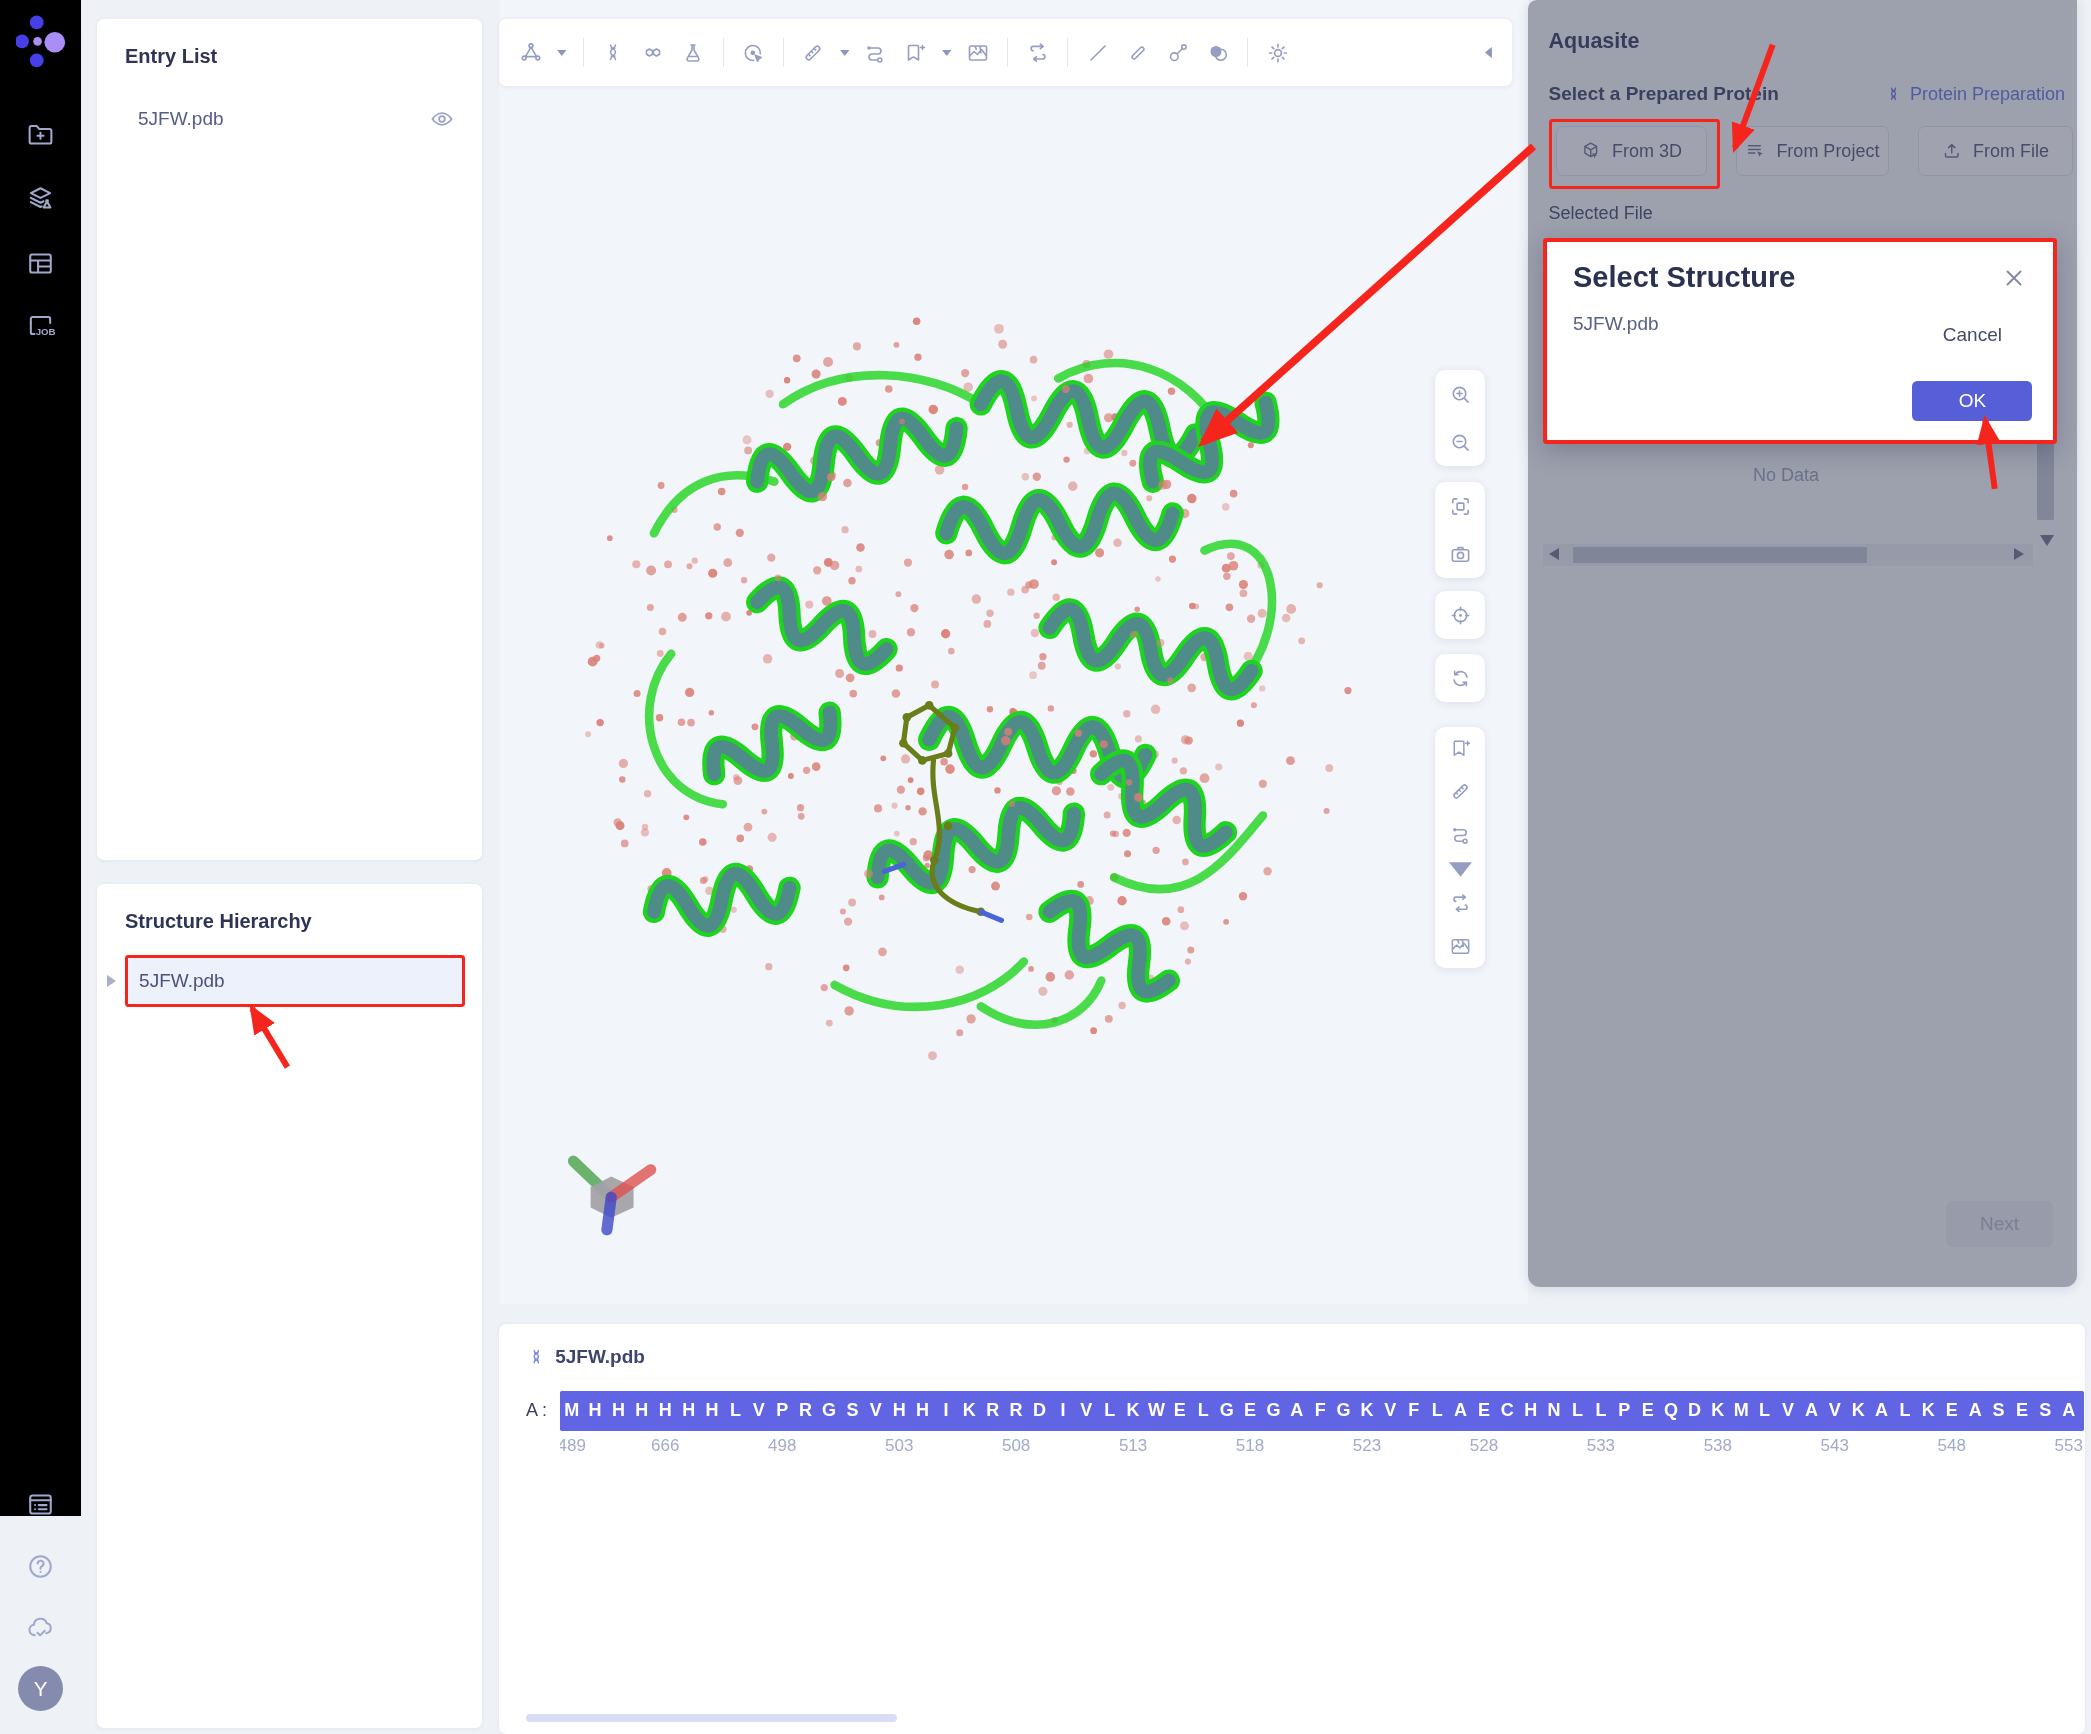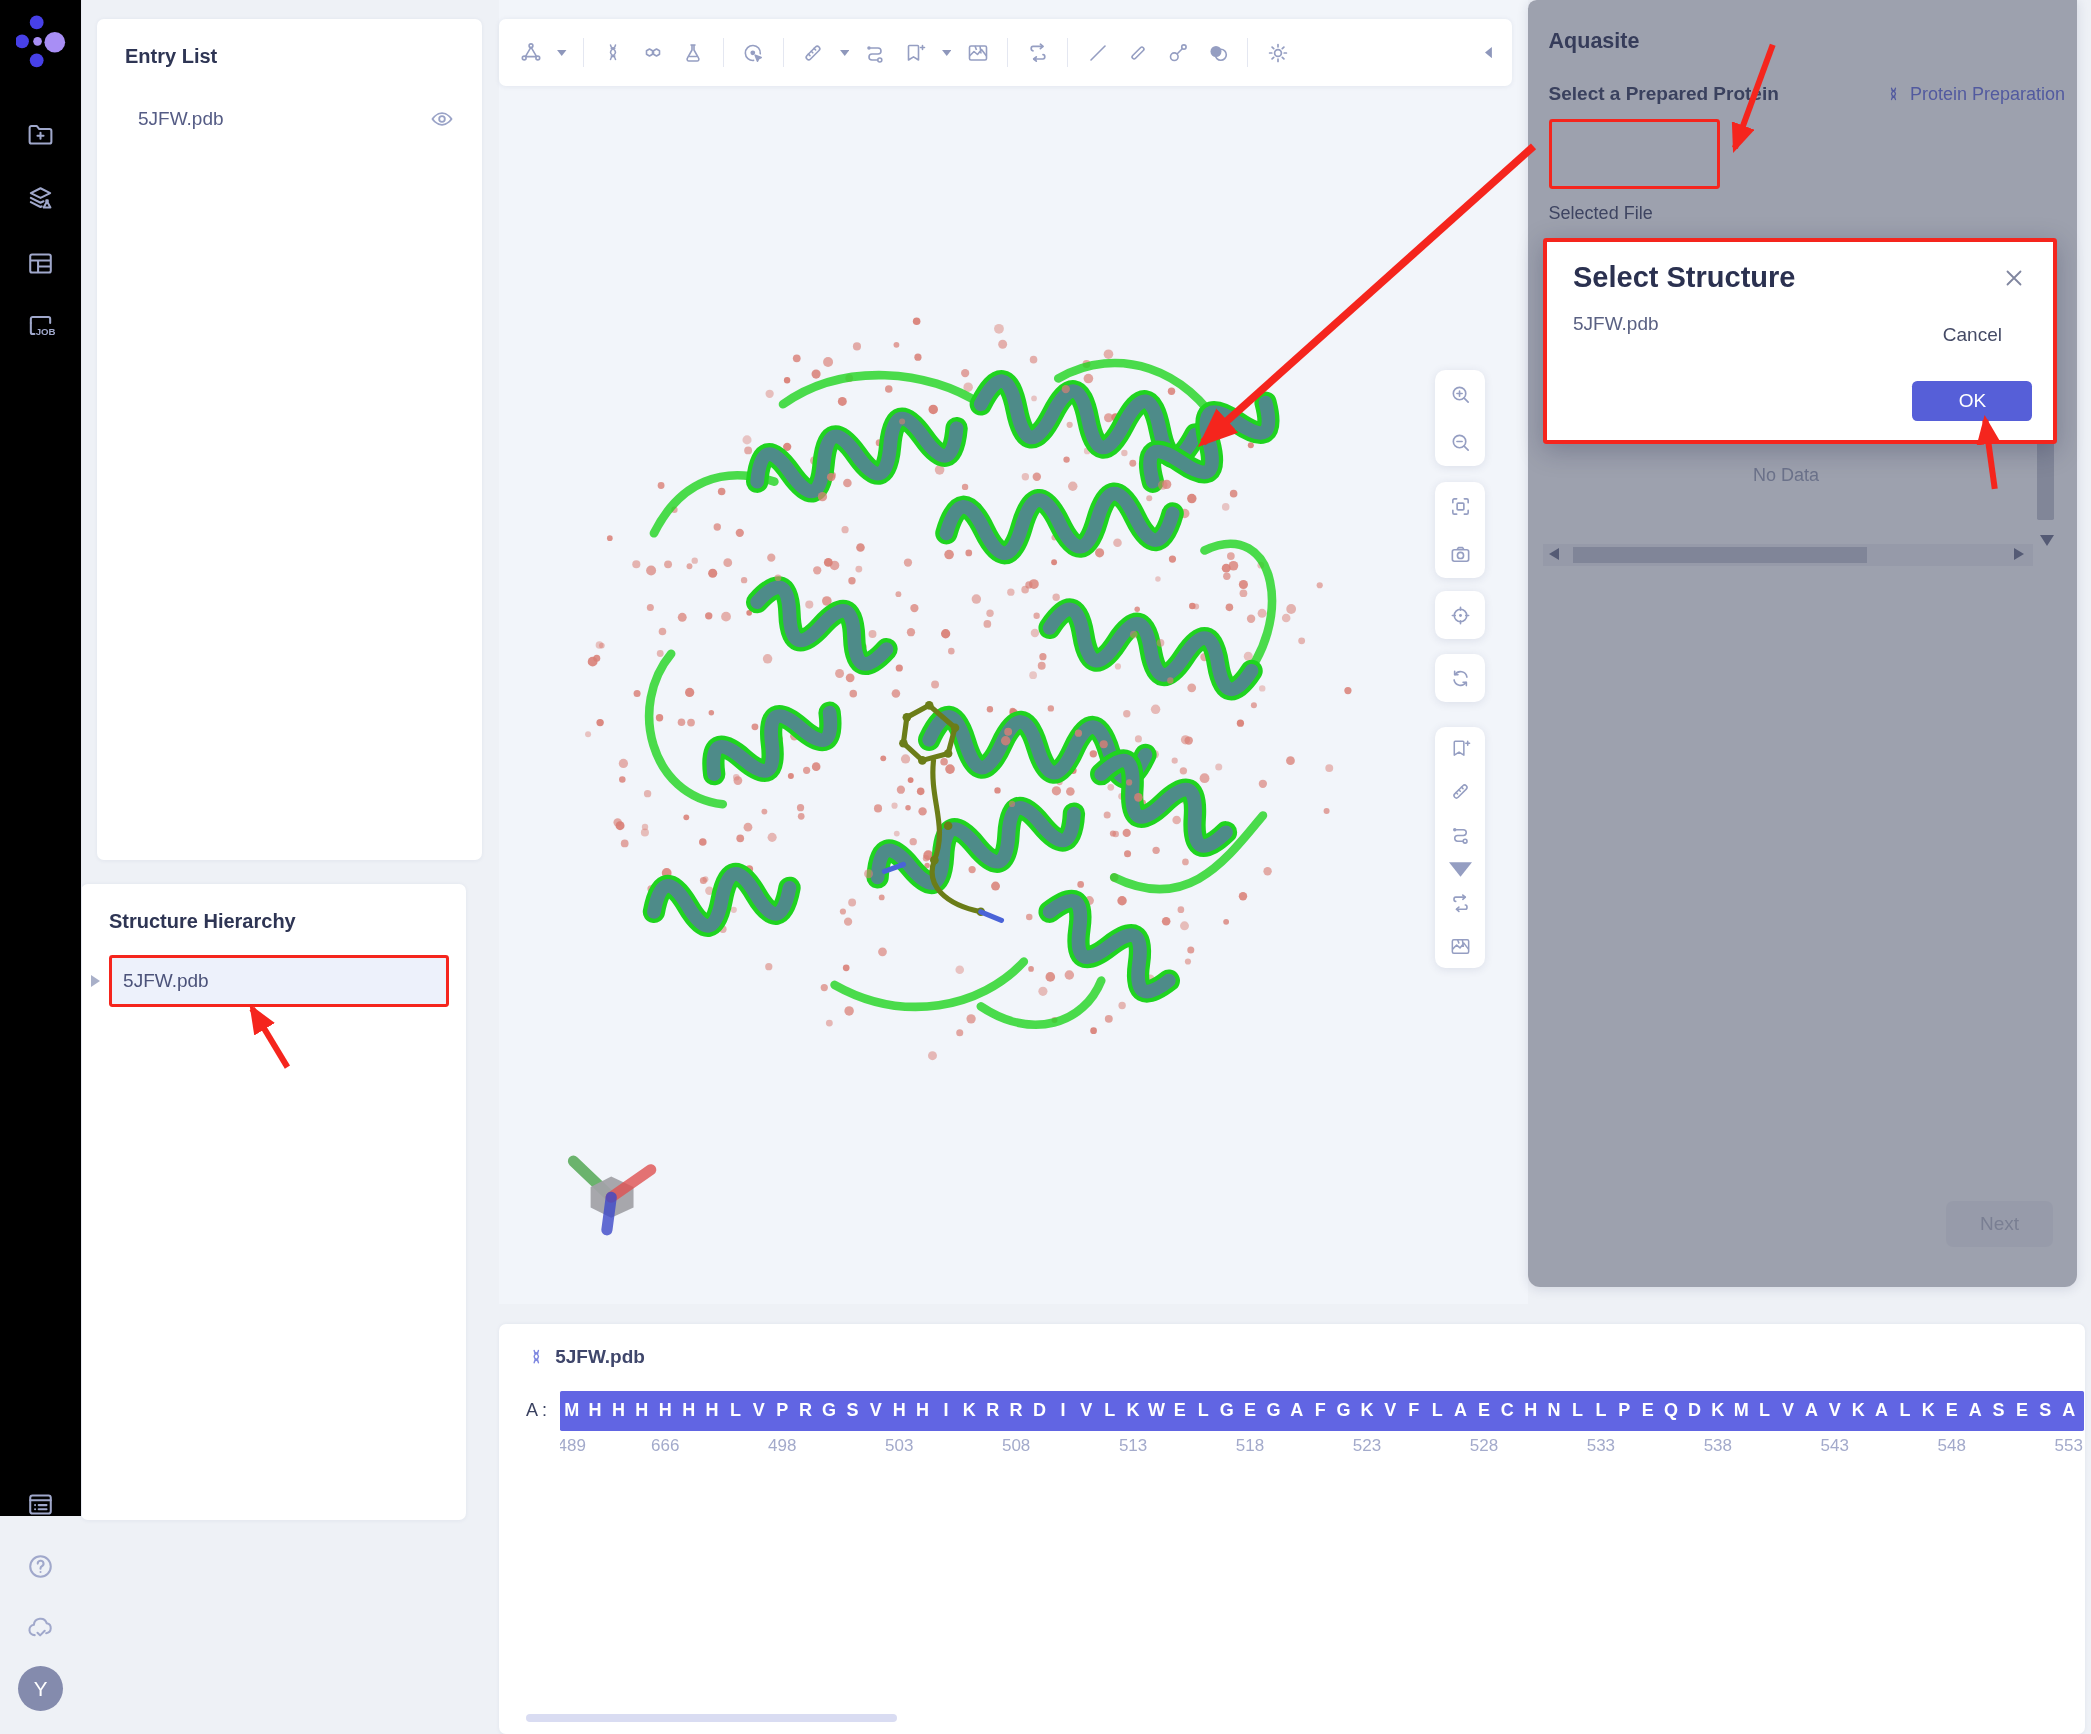--- a/index.html
+++ b/index.html
@@ -11,21 +11,21 @@
   .railbtn{position:absolute;left:21.5px;width:38px;height:38px;display:flex;align-items:center;justify-content:center;color:#a0a8cb;cursor:pointer;}
   .railbtn svg{width:29px;height:29px;}
   .avatar{position:absolute;left:18px;width:45px;height:45px;border-radius:50%;background:#848bad;color:#fff;display:flex;align-items:center;justify-content:center;font-size:20.6px;}
   
   .card{position:absolute;background:#fff;border-radius:6.9px;box-shadow:0 0.9px 4.3px rgba(35,45,95,.06);}
   .card h2{margin:4px;font-size:20px;font-weight:700;color:#2e3554;}
   .entry-card{left:97px;top:19px;width:385px;height:841px;padding:0;}
   .entry-card h2{padding:22.4px 0 0 24px;}
   .entry-row{display:flex;align-items:center;justify-content:space-between;padding:0 27.5px 0 41px;margin-top:38px;color:#555c85;font-size:19px;}
   .entry-row .eye{color:#9aa3c7;width:26px;height:26px;cursor:pointer;}
-  .hier-card{left:81px;top:884px;width:385px;height:636px;}
+  .hier-card{left:97px;top:884px;width:385px;height:844px;}
   .hier-card h2{padding:22.4px 0 0 24px;}
   .hier-row{position:absolute;left:10.3px;top:71px;display:flex;align-items:center;}
   .tree-caret{width:0;height:0;border-left:9.5px solid #a9b0c9;border-top:6.9px solid transparent;border-bottom:6.9px solid transparent;margin-right:8.6px;cursor:pointer;}
   .hier-box{width:334px;height:46px;border:3.4px solid #f5251d;border-radius:3.4px;background:#edf1fb;display:flex;align-items:center;}
   .hier-box span{padding-left:11.2px;font-size:19px;color:#4c537a;}
   
   .viewer{position:absolute;left:499px;top:0;width:1029px;height:1304px;background:#f2f5fa;z-index:1;}
   .mol{position:absolute;left:0;top:0;}
   .toolbar{position:absolute;left:0;top:19px;width:1013px;height:67px;background:#fff;border-radius:6.9px;box-shadow:0 0.9px 5.2px rgba(35,45,95,.07);display:flex;align-items:center;padding:0 12px;box-sizing:border-box;z-index:3;}
   .icbtn{width:40px;height:46px;display:flex;align-items:center;justify-content:center;color:#959ec2;cursor:pointer;flex:0 0 auto;}
@@ -803,20 +803,44 @@
         <span class="sec-label">Select a Prepared Protein</span>
         <span class="prep-link">
           <svg viewBox="0 0 24 24" fill="none" stroke="currentColor" stroke-width="1.7" stroke-linecap="round">
             <path d="M9.5 4c0 3.6 5 3.6 5 7.2s-5 3.6-5 7.2"></path>
               <path d="M14.5 4c0 3.6-5 3.6-5 7.2s5 3.6 5 7.2"></path>
               <path d="M10.2 7.3h3.6M10.2 15.1h3.6"></path>
           </svg>
           <span>Protein Preparation</span>
         </span>
       </div>
+      <div class="src-btns">
+        <div class="srcbtn" style="width:151px">
+          <svg viewBox="0 0 24 24" fill="none" stroke="currentColor" stroke-width="1.6" stroke-linejoin="round">
+            <path d="M12 3.5l6.5 3.75v7.5L12 18.5l-6.5-3.75v-7.5z"></path>
+              <path d="M5.5 7.25L12 11l6.5-3.75M12 11v7.5"></path>
+            <path d="M13.5 14.5l6 2.3-2.4 1.1-1.1 2.4z" fill="currentColor" stroke="none"></path>
+          </svg>
+          <span>From 3D</span>
+        </div>
+        <div class="srcbtn" style="width:153px">
+          <svg viewBox="0 0 24 24" fill="none" stroke="currentColor" stroke-width="1.7" stroke-linecap="round">
+            <path d="M4 6.5h13M4 10.5h13M4 14.5h7"></path>
+            <path d="M13.5 12.5l6.5 2.5-2.6 1.2-1.2 2.6z" fill="currentColor" stroke="none"></path>
+          </svg>
+          <span>From Project</span>
+        </div>
+        <div class="srcbtn" style="width:155px">
+          <svg viewBox="0 0 24 24" fill="none" stroke="currentColor" stroke-width="1.7" stroke-linecap="round" stroke-linejoin="round">
+            <path d="M12 14.5V5M8.5 8.5L12 5l3.5 3.5"></path>
+              <path d="M5 15v2.5A1.5 1.5 0 0 0 6.5 19h11a1.5 1.5 0 0 0 1.5-1.5V15"></path>
+          </svg>
+          <span>From File</span>
+        </div>
+      </div>
       <div class="sel-label">Selected File</div>
       <div class="nodata">No Data</div>
       <div class="vsb"></div>
       <div class="vsb-caret"></div>
       <div class="hsb">
         <div class="lc"></div>
         <div class="thumb"></div>
         <div class="rc"></div>
       </div>
       <button class="nextbtn">Next</button>

